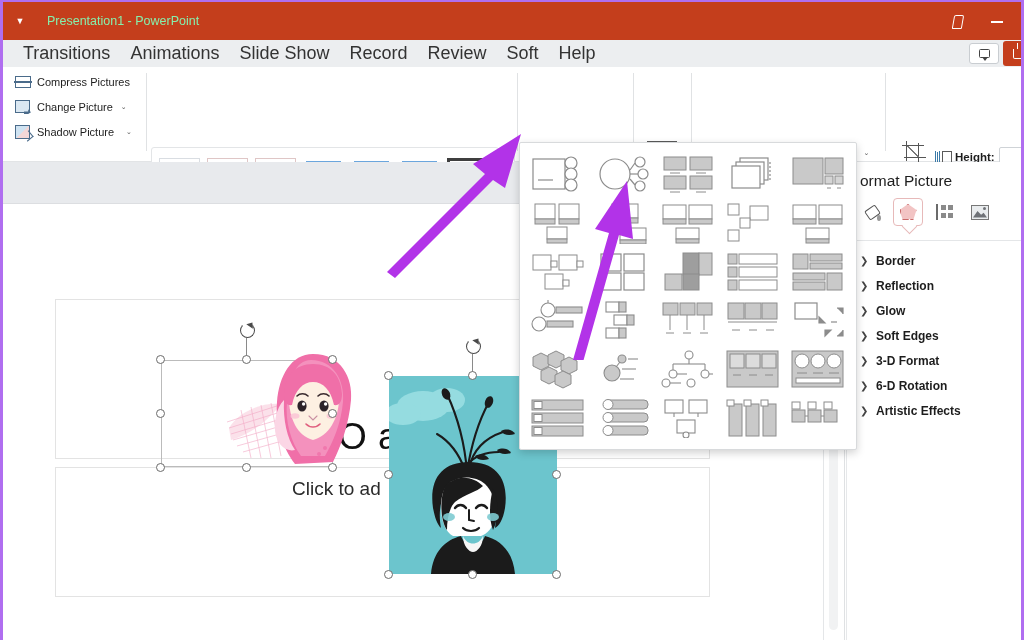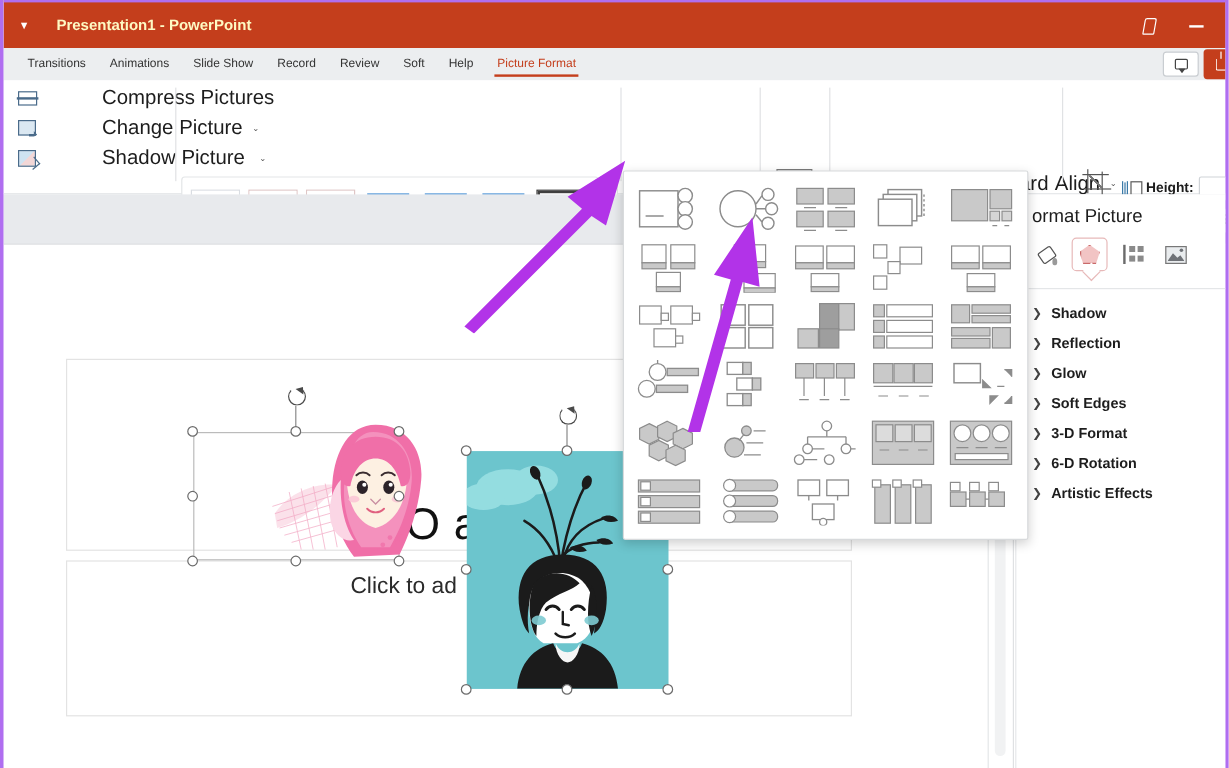--- a/index.html
+++ b/index.html
@@ -19,21 +19,21 @@
   .titlebar {
     position: absolute; left: 0; top: 0; width: 1024px; height: 40px;
     background: #c43e1c; display: flex; align-items: center;
     border-top: 2px solid #b06ef0;
   }
   .tb-caret {
     width: 34px; height: 40px; display: flex; align-items: center; justify-content: center;
     color: #fff; font-size: 9px;
   }
   .tb-title {
-    color: #fef9c3; font-size: 12.5px; margin-left: 10px; white-space: nowrap; font-weight: bold;
+    color: #86efac; font-size: 12.5px; margin-left: 10px; white-space: nowrap;
   }
   .searchbox {
     position: absolute; left: 253px; top: 7px; width: 358px; height: 26px;
     background: #eeccc2; border-radius: 4px; display: flex; align-items: center;
     padding-left: 11px;
   }
   .searchbox .mag { width: 14px; height: 14px; position: relative; flex: none; }
   .searchbox .mag i {
     position: absolute; width: 8px; height: 8px; border: 1.4px solid #7b3726;
     border-radius: 50%; left: 1px; top: 1px;
@@ -66,21 +66,21 @@
     border: 1.4px solid #fff; border-radius: 2px 2px 1px 1px; transform: skewX(-10deg);
   }
   .minbar { width: 12px; height: 1.6px; background: #fff; }
 
   
   .tabstrip {
     position: absolute; left: 0; top: 40px; width: 1024px; height: 27px;
     background: #eceef0; display: flex; align-items: center; padding-left: 10px; gap: 0;
   }
   .tab {
-    font-size: 10px; color: #333; padding: 0 10px; height: 27px;
+    font-size: 18px; color: #333; padding: 0 10px; height: 27px;
     display: flex; align-items: center; white-space: nowrap;
   }
   .tab.active { color: #c43e1c; position: relative; }
   .tab.active::after {
     content: ""; position: absolute; left: 8px; right: 8px; bottom: 3px;
     height: 1.6px; background: #c43e1c;
   }
   .cmt-btn {
     position: absolute; right: 28px; top: 3px; width: 30px; height: 21px;
     border: 1px solid #c9cdd1; border-radius: 3px; background: #fff;
@@ -109,21 +109,21 @@
   
   .ribbon {
     position: absolute; left: 0; top: 67px; width: 1024px; height: 95px;
     background: #fff; border-bottom: 1px solid #e2e4e6;
   }
   .rb-left {
     position: absolute; left: 12px; top: 5px; width: 130px;
     display: flex; flex-direction: column; gap: 5px;
   }
   .rb-item { display: flex; align-items: center; gap: 6px; height: 20px; }
-  .rb-item .lbl { font-size: 17px; color: #1d1d1d; white-space: nowrap; margin-left: 48px; }
+  .rb-item .lbl { font-size: 11px; color: #1d1d1d; white-space: nowrap; }
   .rb-item .car { font-size: 7px; color: #555; margin-left: 2px; }
 
   .ic16 { width: 16px; height: 14px; flex: none; position: relative; }
   .ic-compress::before {
     content: ""; position: absolute; inset: 1px 0; border: 1.3px solid #4a6b8a;
   }
   .ic-compress::after {
     content: ""; position: absolute; left: -1px; right: -1px; top: 6px; height: 1.6px; background: #4a6b8a;
   }
   .ic-change::before {
@@ -432,21 +432,20 @@
   </div>
 
   <div class="tabstrip">
     <div class="tab">Transitions</div>
     <div class="tab">Animations</div>
     <div class="tab">Slide Show</div>
     <div class="tab">Record</div>
     <div class="tab">Review</div>
     <div class="tab">Soft</div>
     <div class="tab">Help</div>
-    <div class="tab active">Picture Format</div>
 
     <div class="cmt-btn">
         <span class="cmt-ic"></span>
       </div>
     <div class="share-btn">
         <span class="share-ic"></span>
       </div>
   </div>
 
   <div class="ribbon">
@@ -724,21 +723,21 @@
           <span class="ic-size"></span>
         </span>
       <span class="rp-ic">
           <span class="ic-pic"></span>
         </span>
     </div>
     <div class="rp-div"></div>
     <div class="rp-list">
       <div class="rp-row">
         <span class="rp-chev">❯</span>
-        <span>Shadow</span>
+        <span>Border</span>
       </div>
       <div class="rp-row">
         <span class="rp-chev">❯</span>
         <span>Reflection</span>
       </div>
       <div class="rp-row">
         <span class="rp-chev">❯</span>
         <span>Glow</span>
       </div>
       <div class="rp-row">

